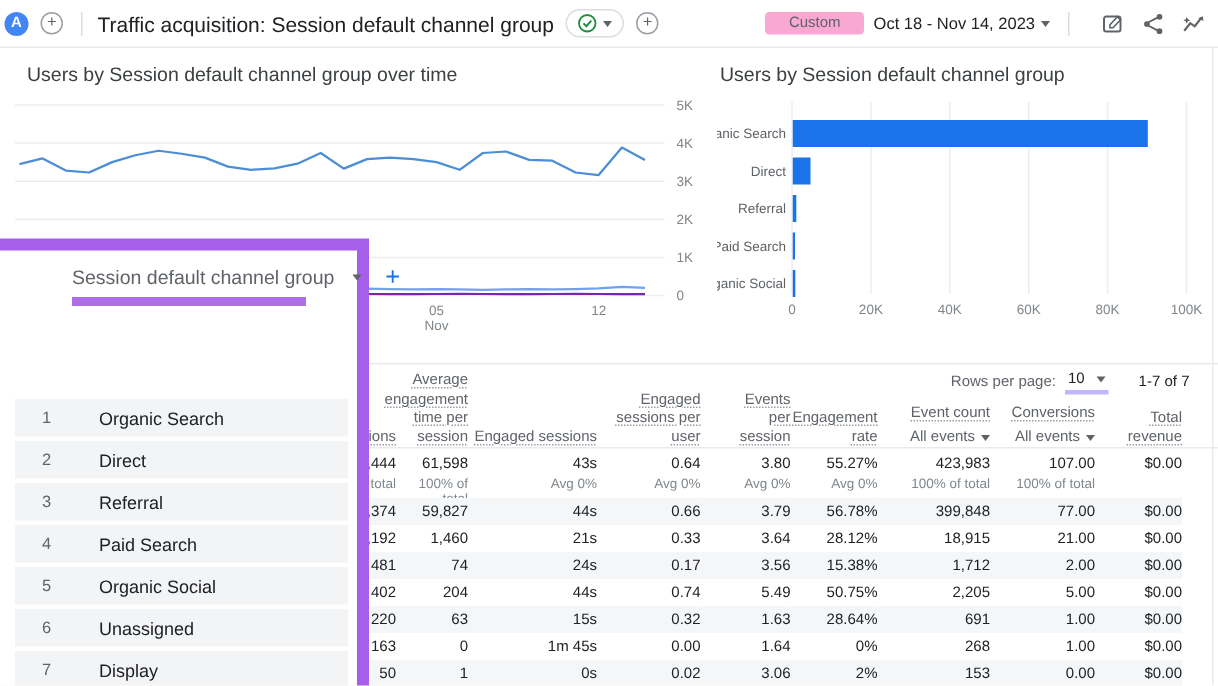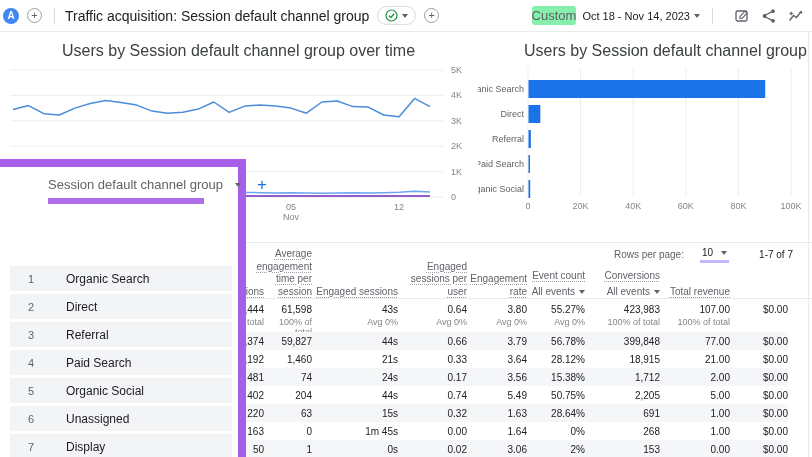--- a/index.html
+++ b/index.html
@@ -15,35 +15,35 @@
     font-size:10px; font-weight:bold; display:flex; align-items:center; justify-content:center; margin-left:3px; }
   .plus-circle { width:15px; height:15px; border-radius:50%; border:1px solid #9aa0a6; color:#5f6368;
     font-size:11px; line-height:12px; text-align:center; margin-left:8px; cursor:pointer; }
   .vdiv { width:1px; height:16px; background:#dadce0; margin:0 10px 0 12px; }
   .report-title { font-size:14px; color:#202124; white-space:nowrap; }
   .badge { display:flex; align-items:center; gap:4px; border:1px solid #dadce0; border-radius:11px;
     padding:2px 7px; margin-left:8px; background:#fff; cursor:pointer; }
   .caret { width:0; height:0; border-left:3.5px solid transparent; border-right:3.5px solid transparent;
     border-top:4px solid #5f6368; display:inline-block; }
   .tb-right { margin-left:auto; display:flex; align-items:center; padding-right:8px; }
-  .custom-chip { background:#86efac; color:#5f6368; font-size:13px; padding:2px 0; border-radius:3px; }
+  .custom-chip { background:#f9a8d4; color:#5f6368; font-size:10px; padding:2px 16px; border-radius:3px; }
   .date-text { font-size:11px; color:#202124; margin:0 4px 0 6px; white-space:nowrap; }
   .tb-icon { width:16px; height:16px; margin-left:11px; cursor:pointer; }
   
-  .chart-title { position:absolute; font-size:16px; color:#3c4043;margin-left:44px; }
+  .chart-title { position:absolute; font-size:13px; color:#3c4043; }
   #line-title { left:18px; top:42px; }
   #bar-title { left:480px; top:42px; }
   .chart-svg { position:absolute; }
   #line-svg { left:0; top:58px; }
   #bar-svg { left:478px; top:58px; }
   .right-edge { position:absolute; top:32px; bottom:0; right:3px; width:1px; background:#e8eaed; }
   
   .table-divider { position:absolute; top:242px; left:0; right:0; height:1px; background:#e8eaed; }
   .pagination { position:absolute; top:246px; right:19px; display:flex; align-items:center;
-    font-size:10px; color:#5f6368; gap:16px; }
+    font-size:10px; color:#5f6368; gap:6px; }
   .rpp-select { display:flex; align-items:center; gap:8px; border-bottom:3px solid #c4b5fd;
     padding:1px 2px 2px 2px; color:#202124; cursor:pointer; }
   .page-range { color:#202124; margin-left:14px; }
   .grid { display:grid; grid-template-columns:264px 48px 86px 69px 60px 58px 75px 70px 58px;
     position:absolute; left:0; width:812px; padding-right:24px; }
   #t-head { top:256px; }
   .hcell { display:flex; flex-direction:column; justify-content:flex-end; align-items:flex-end;
     height:42px; font-size:10px; color:#5f6368; text-align:right; line-height:1.25; cursor:pointer; }
   .hlabel { text-decoration:underline dotted #9aa0a6 1px; text-underline-offset:2px; }
   .hsub { display:flex; align-items:center; gap:4px; margin-top:3px; color:#5f6368; }
@@ -173,20 +173,23 @@
     <div class="hcell">
       <span class="hlabel">Average engagement time per session</span>
     </div>
     <div class="hcell">
       <span class="hlabel">Engaged sessions</span>
     </div>
     <div class="hcell">
       <span class="hlabel">Engaged sessions per user</span>
     </div>
     <div class="hcell">
+      <span class="hlabel" style="max-width: 42px;">Events per session</span>
+    </div>
+    <div class="hcell">
       <span class="hlabel">Engagement rate</span>
     </div>
     <div class="hcell">
       <span class="hlabel">Event count</span>
       <div class="hsub">
         <span>All events</span>
         <span class="caret"></span>
       </div>
     </div>
     <div class="hcell">

